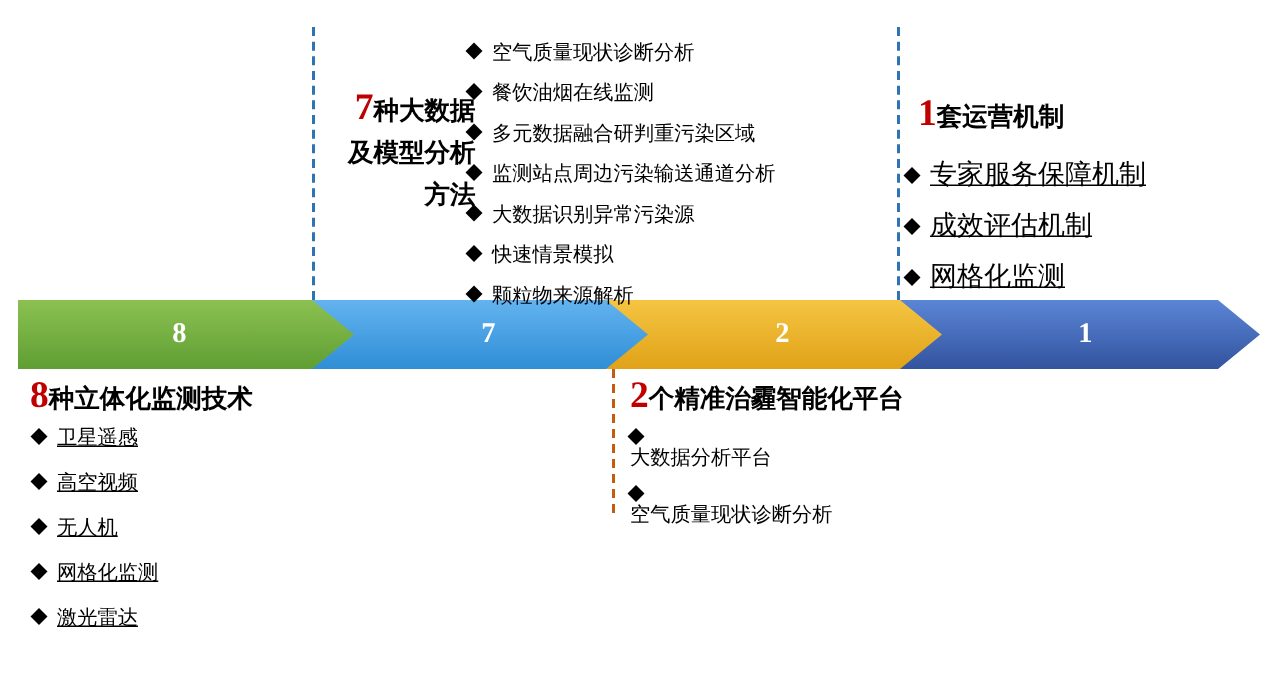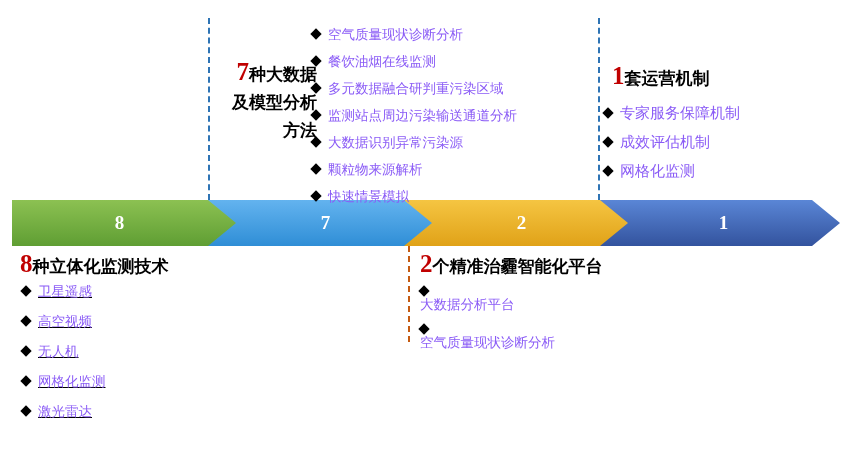--- a/index.html
+++ b/index.html
@@ -40,24 +40,24 @@
   }
 
   
   .list{position:absolute;}
   .li{display:flex;align-items:baseline;margin-bottom:7px;white-space:nowrap;}
   .dia{
     display:inline-block;width:8px;height:8px;background:#000;
     transform:rotate(45deg);margin-right:8px;flex:0 0 auto;position:relative;top:-1px;
   }
   .li .t{
-    font-size:13.5px;color:#8b5cf6;
-    font-family:"Liberation Serif","DejaVu Serif",serif;
-  }
-  .li.small .t{font-size:15px;}
+    font-size:13.5px;color:#000000;
+    font-family:"Liberation Serif","DejaVu Serif",serif;
+  }
+  .li.small .t{font-size:18px;text-decoration:underline;}
 
   
   #list-methods{left:312px;top:26px;}
   #list-methods .li{margin-bottom:9px;}
 
   
   #list-ops{left:604px;top:104px;}
   #list-ops .li{margin-bottom:10px;}
 
   
@@ -148,25 +148,25 @@
     <div class="li">
         <span class="dia"></span>
         <span class="t">监测站点周边污染输送通道分析</span>
       </div>
     <div class="li">
         <span class="dia"></span>
         <span class="t">大数据识别异常污染源</span>
       </div>
     <div class="li">
         <span class="dia"></span>
+        <span class="t">快速情景模拟</span>
+      </div>
+    <div class="li">
+        <span class="dia"></span>
         <span class="t">颗粒物来源解析</span>
-      </div>
-    <div class="li">
-        <span class="dia"></span>
-        <span class="t">快速情景模拟</span>
       </div>
   </div>
 
   <div class="hdr" id="hdr-ops">
     <span class="num">1</span><span class="txt">套运营机制</span>
   </div>
 
   <div class="list" id="list-ops">
     <div class="li small">
         <span class="dia"></span>

